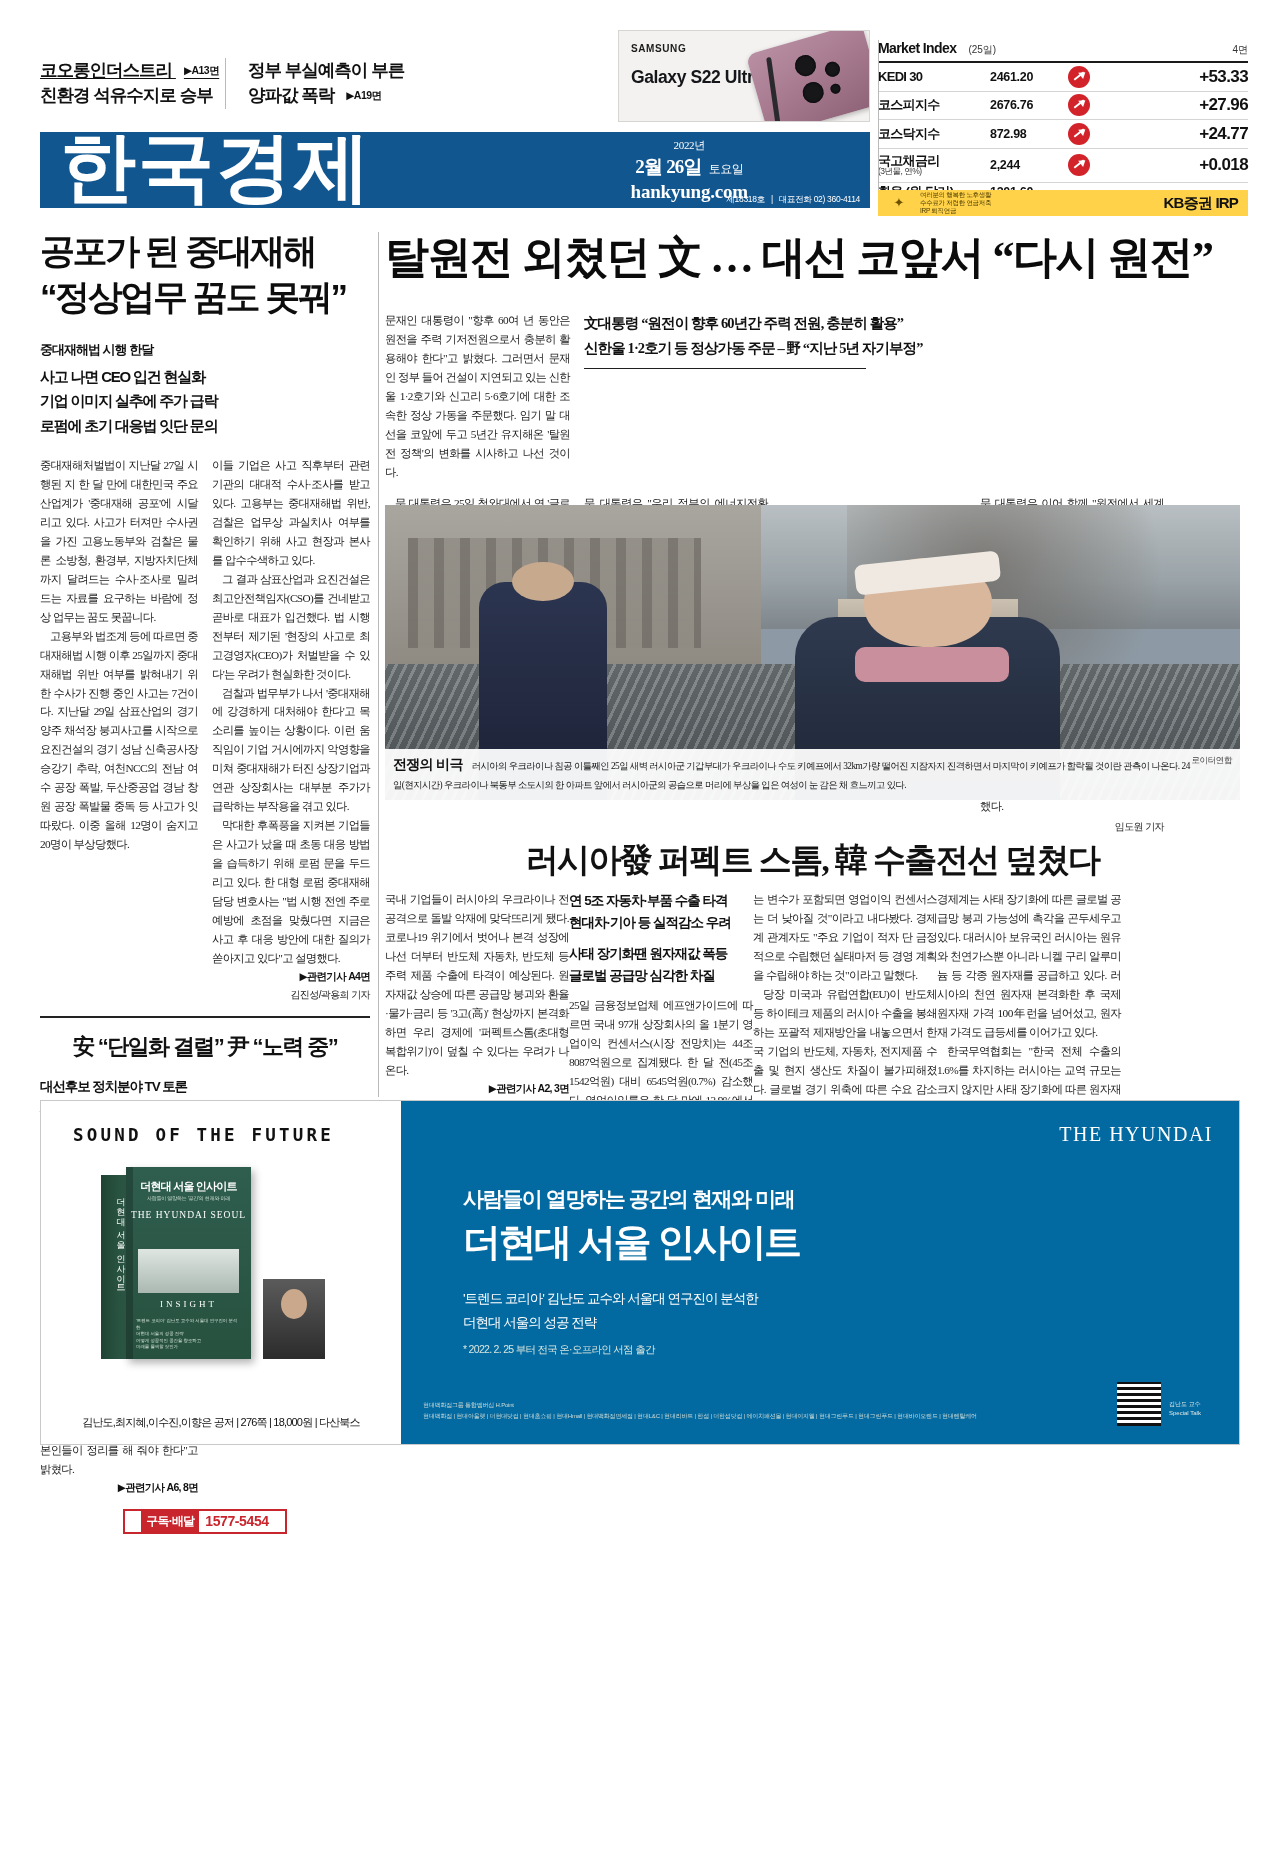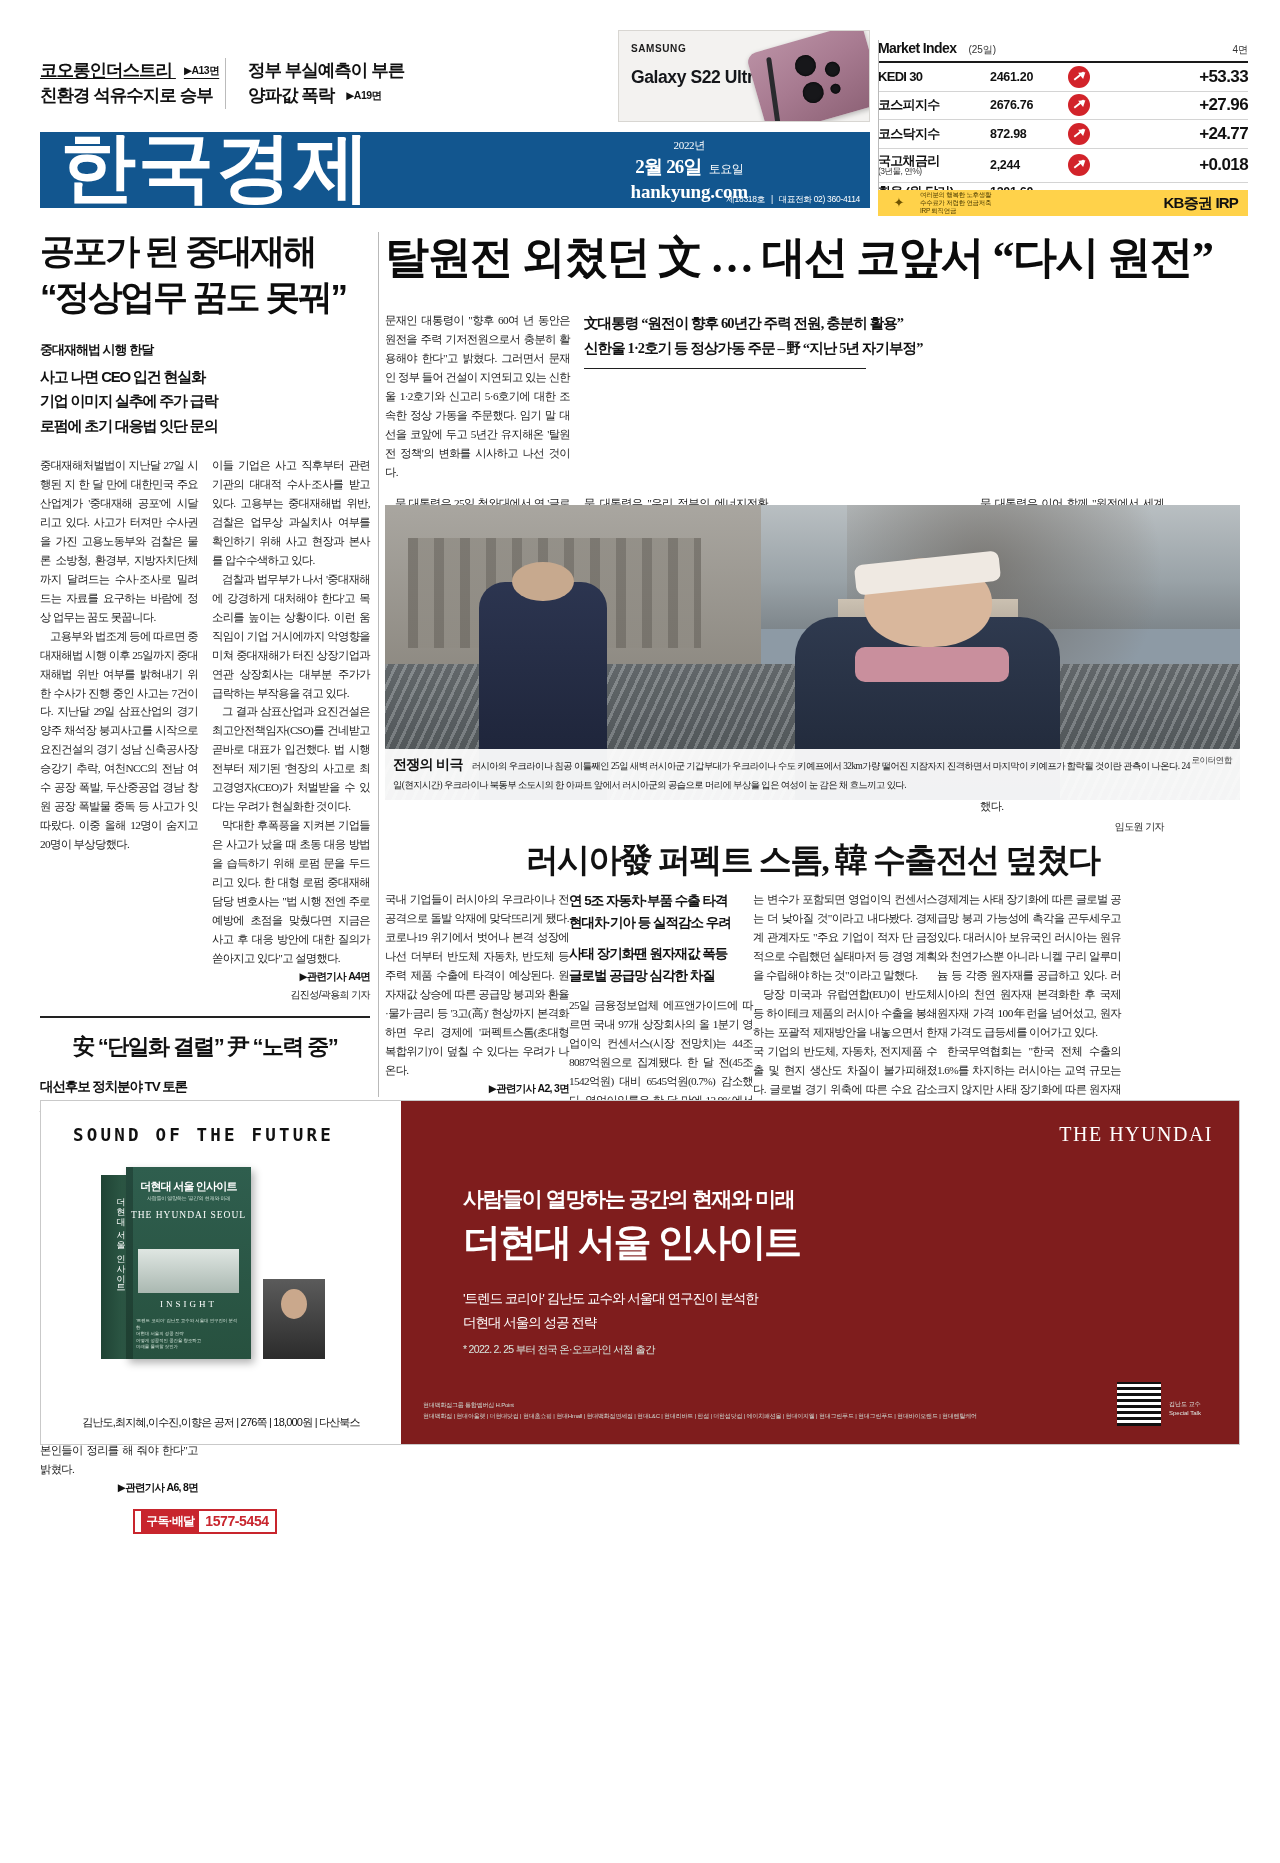--- a/index.html
+++ b/index.html
@@ -106,21 +106,21 @@
   .byline { text-align:right; font-family:"Liberation Sans","DejaVu Sans",sans-serif; font-size:10px;
     letter-spacing:-0.6px; margin-top:4px; color:#222; }
 
   .hr-thick { border-top:2px solid #222; margin:14px 0 0; }
 
   .sec2-title { margin-top:14px; text-align:center; font-family:"Liberation Sans","DejaVu Sans",sans-serif;
     font-size:22px; font-weight:700; letter-spacing:-1.6px; }
   .sec2-deck { margin-top:14px; font-family:"Liberation Sans","DejaVu Sans",sans-serif;
     font-size:13.5px; font-weight:700; letter-spacing:-1.1px; line-height:1.6; }
 
-  .subscribe { margin:14px auto 0; width:144px; height:25px; border:2px solid #c8252d;
+  .subscribe { margin:14px auto 0; width:164px; height:25px; border:2px solid #c8252d;
     display:flex; align-items:center; justify-content:center; background:#fff; }
   .subscribe .s1 { background:#c8252d; color:#fff; font-family:"Liberation Sans","DejaVu Sans",sans-serif;
     font-size:12px; font-weight:700; letter-spacing:-0.8px; padding:2px 5px; }
   .subscribe .s2 { color:#c8252d; font-family:"Liberation Sans","DejaVu Sans",sans-serif;
     font-size:14px; font-weight:700; letter-spacing:-0.4px; margin-left:6px; }
 
   
   .maincol { position:absolute; left:385px; top:228px; width:855px; }
   .main-title { text-align:left; font-family:"Liberation Serif","DejaVu Serif",serif;
     font-size:44px; font-weight:700; letter-spacing:-1.6px; color:#0b0b0b; }
@@ -206,21 +206,21 @@
   .spine-txt { position:absolute; left:0; right:0; top:16px; color:#fff; font-size:9px; text-align:center;
     writing-mode:vertical-rl; font-family:"Liberation Sans","DejaVu Sans",sans-serif; letter-spacing:1px;
     margin:0 auto; }
   .portrait { position:absolute; left:222px; top:178px; width:62px; height:80px;
     background:linear-gradient(180deg,#5b5b5b 0%, #2b2b2b 100%); }
   .portrait:before { content:""; position:absolute; left:18px; top:10px; width:26px; height:30px;
     background:#caa88c; border-radius:50%; }
   .ad-left-foot { position:absolute; left:0; right:0; bottom:14px; text-align:center;
     font-family:"Liberation Sans","DejaVu Sans",sans-serif; font-size:11px; letter-spacing:-0.8px; color:#111; }
 
-  .ad-right { flex:1; background:#7f1d1d; position:relative; color:#fff; }
+  .ad-right { flex:1; background:#0369a1; position:relative; color:#fff; }
   .hy-logo { position:absolute; right:26px; top:22px; font-family:"Liberation Serif","DejaVu Serif",serif;
     font-size:20px; letter-spacing:1.5px; color:#fff; }
   .ad-h1 { position:absolute; left:62px; top:84px; font-family:"Liberation Sans","DejaVu Sans",sans-serif;
     font-size:21px; font-weight:700; letter-spacing:-1.4px; }
   .ad-h2 { position:absolute; left:62px; top:116px; font-family:"Liberation Sans","DejaVu Sans",sans-serif;
     font-size:38px; font-weight:700; letter-spacing:-2.4px; }
   .ad-h3 { position:absolute; left:62px; top:186px; font-family:"Liberation Sans","DejaVu Sans",sans-serif;
     font-size:13.5px; letter-spacing:-1px; line-height:1.75; }
   .ad-h4 { position:absolute; left:62px; top:242px; font-family:"Liberation Sans","DejaVu Sans",sans-serif;
     font-size:10.5px; letter-spacing:-0.7px; color:#d8e6de; }
@@ -341,22 +341,22 @@
     <div class="twocol">
       <div class="c">
         <div class="body">
           <p class="noind">중대재해처벌법이 지난달 27일 시행된 지 한 달 만에 대한민국 주요 산업계가 '중대재해 공포'에 시달리고 있다. 사고가 터져만 수사권을 가진 고용노동부와 검찰은 물론 소방청, 환경부, 지방자치단체까지 달려드는 수사·조사로 밀려드는 자료를 요구하는 바람에 정상 업무는 꿈도 못꿉니다.</p>
           <p>고용부와 법조계 등에 따르면 중대재해법 시행 이후 25일까지 중대재해법 위반 여부를 밝혀내기 위한 수사가 진행 중인 사고는 7건이다. 지난달 29일 삼표산업의 경기 양주 채석장 붕괴사고를 시작으로 요진건설의 경기 성남 신축공사장 승강기 추락, 여천NCC의 전남 여수 공장 폭발, 두산중공업 경남 창원 공장 폭발물 중독 등 사고가 잇따랐다. 이중 올해 12명이 숨지고 20명이 부상당했다.</p>
         </div>
       </div>
       <div class="c">
         <div class="body">
           <p class="noind">이들 기업은 사고 직후부터 관련 기관의 대대적 수사·조사를 받고 있다. 고용부는 중대재해법 위반, 검찰은 업무상 과실치사 여부를 확인하기 위해 사고 현장과 본사를 압수수색하고 있다.</p>
+          <p>그 결과 삼표산업과 요진건설은 최고안전책임자(CSO)를 건네받고 곧바로 대표가 입건했다. 법 시행 전부터 제기된 '현장의 사고로 최고경영자(CEO)가 처벌받을 수 있다'는 우려가 현실화한 것이다.</p>
           <p>검찰과 법무부가 나서 '중대재해에 강경하게 대처해야 한다'고 목소리를 높이는 상황이다. 이런 움직임이 기업 거시에까지 악영향을 미쳐 중대재해가 터진 상장기업과 연관 상장회사는 대부분 주가가 급락하는 부작용을 겪고 있다.</p>
-          <p>그 결과 삼표산업과 요진건설은 최고안전책임자(CSO)를 건네받고 곧바로 대표가 입건했다. 법 시행 전부터 제기된 '현장의 사고로 최고경영자(CEO)가 처벌받을 수 있다'는 우려가 현실화한 것이다.</p>
           <p>막대한 후폭풍을 지켜본 기업들은 사고가 났을 때 초동 대응 방법을 습득하기 위해 로펌 문을 두드리고 있다. 한 대형 로펌 중대재해 담당 변호사는 "법 시행 전엔 주로 예방에 초점을 맞췄다면 지금은 사고 후 대응 방안에 대한 질의가 쏟아지고 있다"고 설명했다.</p>
         </div>
         <div class="ref">▶관련기사 A4면</div>
         <div class="byline">김진성/곽용희 기자</div>
       </div>
     </div>
 
     <div class="hr-thick"></div>
     <div class="sec2-title">安 “단일화 결렬” 尹 “노력 중”</div>
     <div class="sec2-deck" style="white-space:pre-line">대선후보 정치분야 TV 토론

